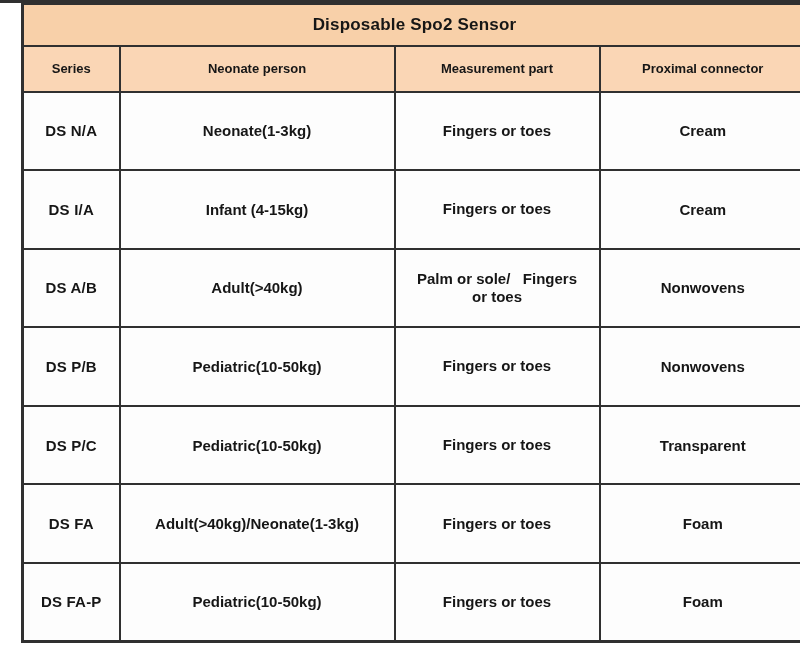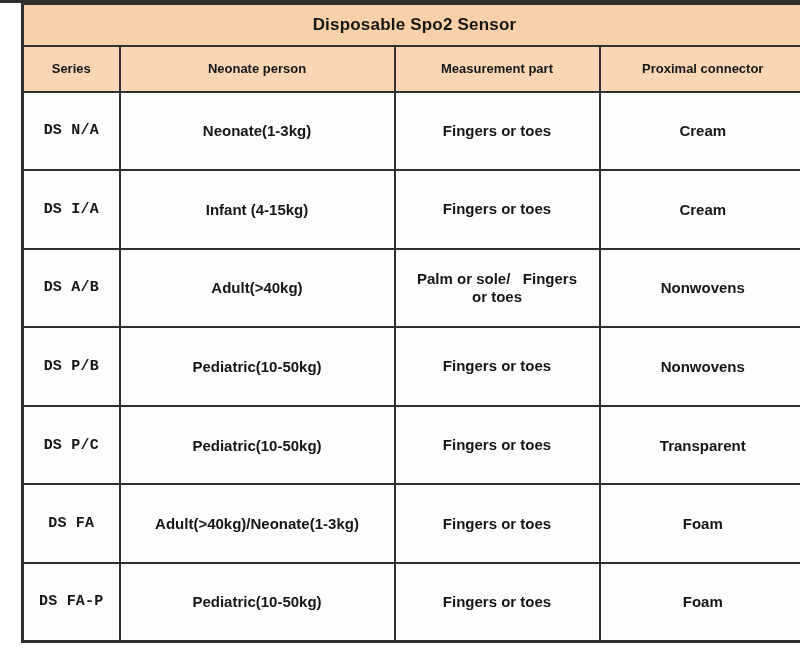--- a/index.html
+++ b/index.html
@@ -53,21 +53,20 @@
   thead tr.title-row{height:42px;}
   thead tr.header-row{height:46px;}
   tbody tr{height:49px;}
   .cell{
     background:var(--row-bg);
     font-size:15px;
   }
   .cell-series{
     font-weight:bold;
     letter-spacing:0.2px;
-    font-family:Liberation Mono, monospace;
   }
   .cell-part{
     white-space:pre-wrap;
     line-height:1.2;
     padding:2px 12px;
   }
 </style>
 </head>
 <body>
 

